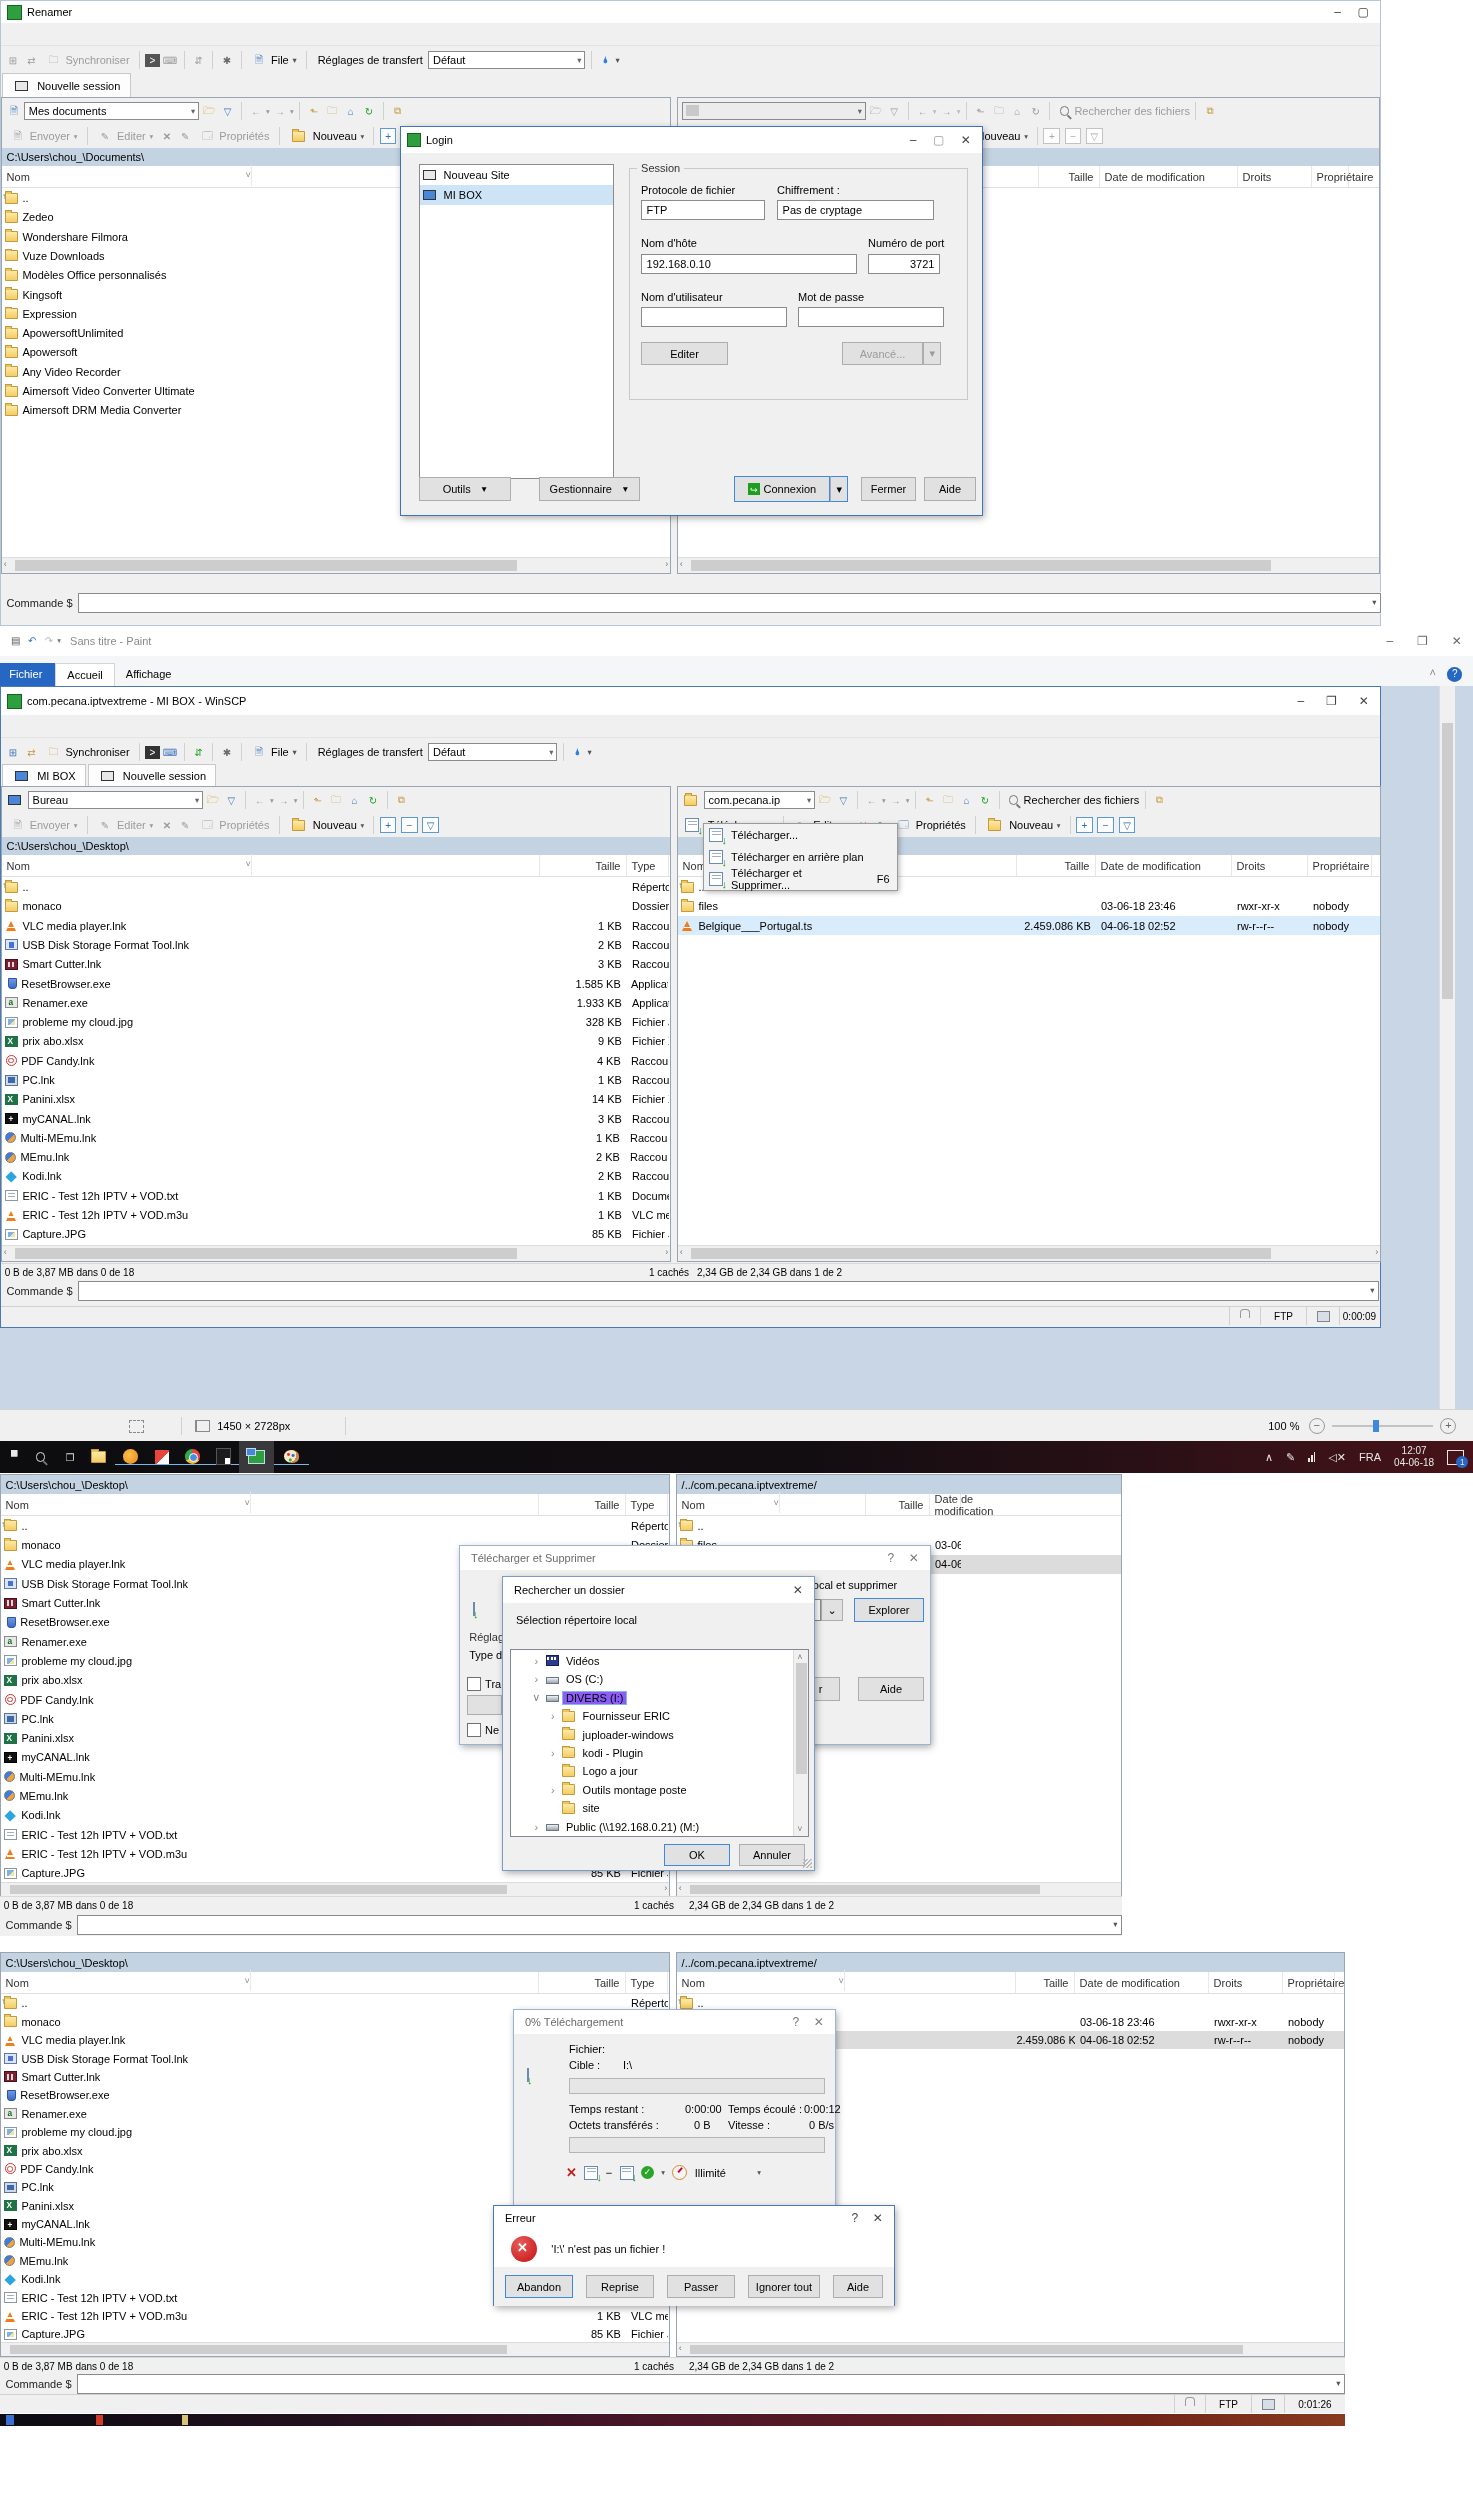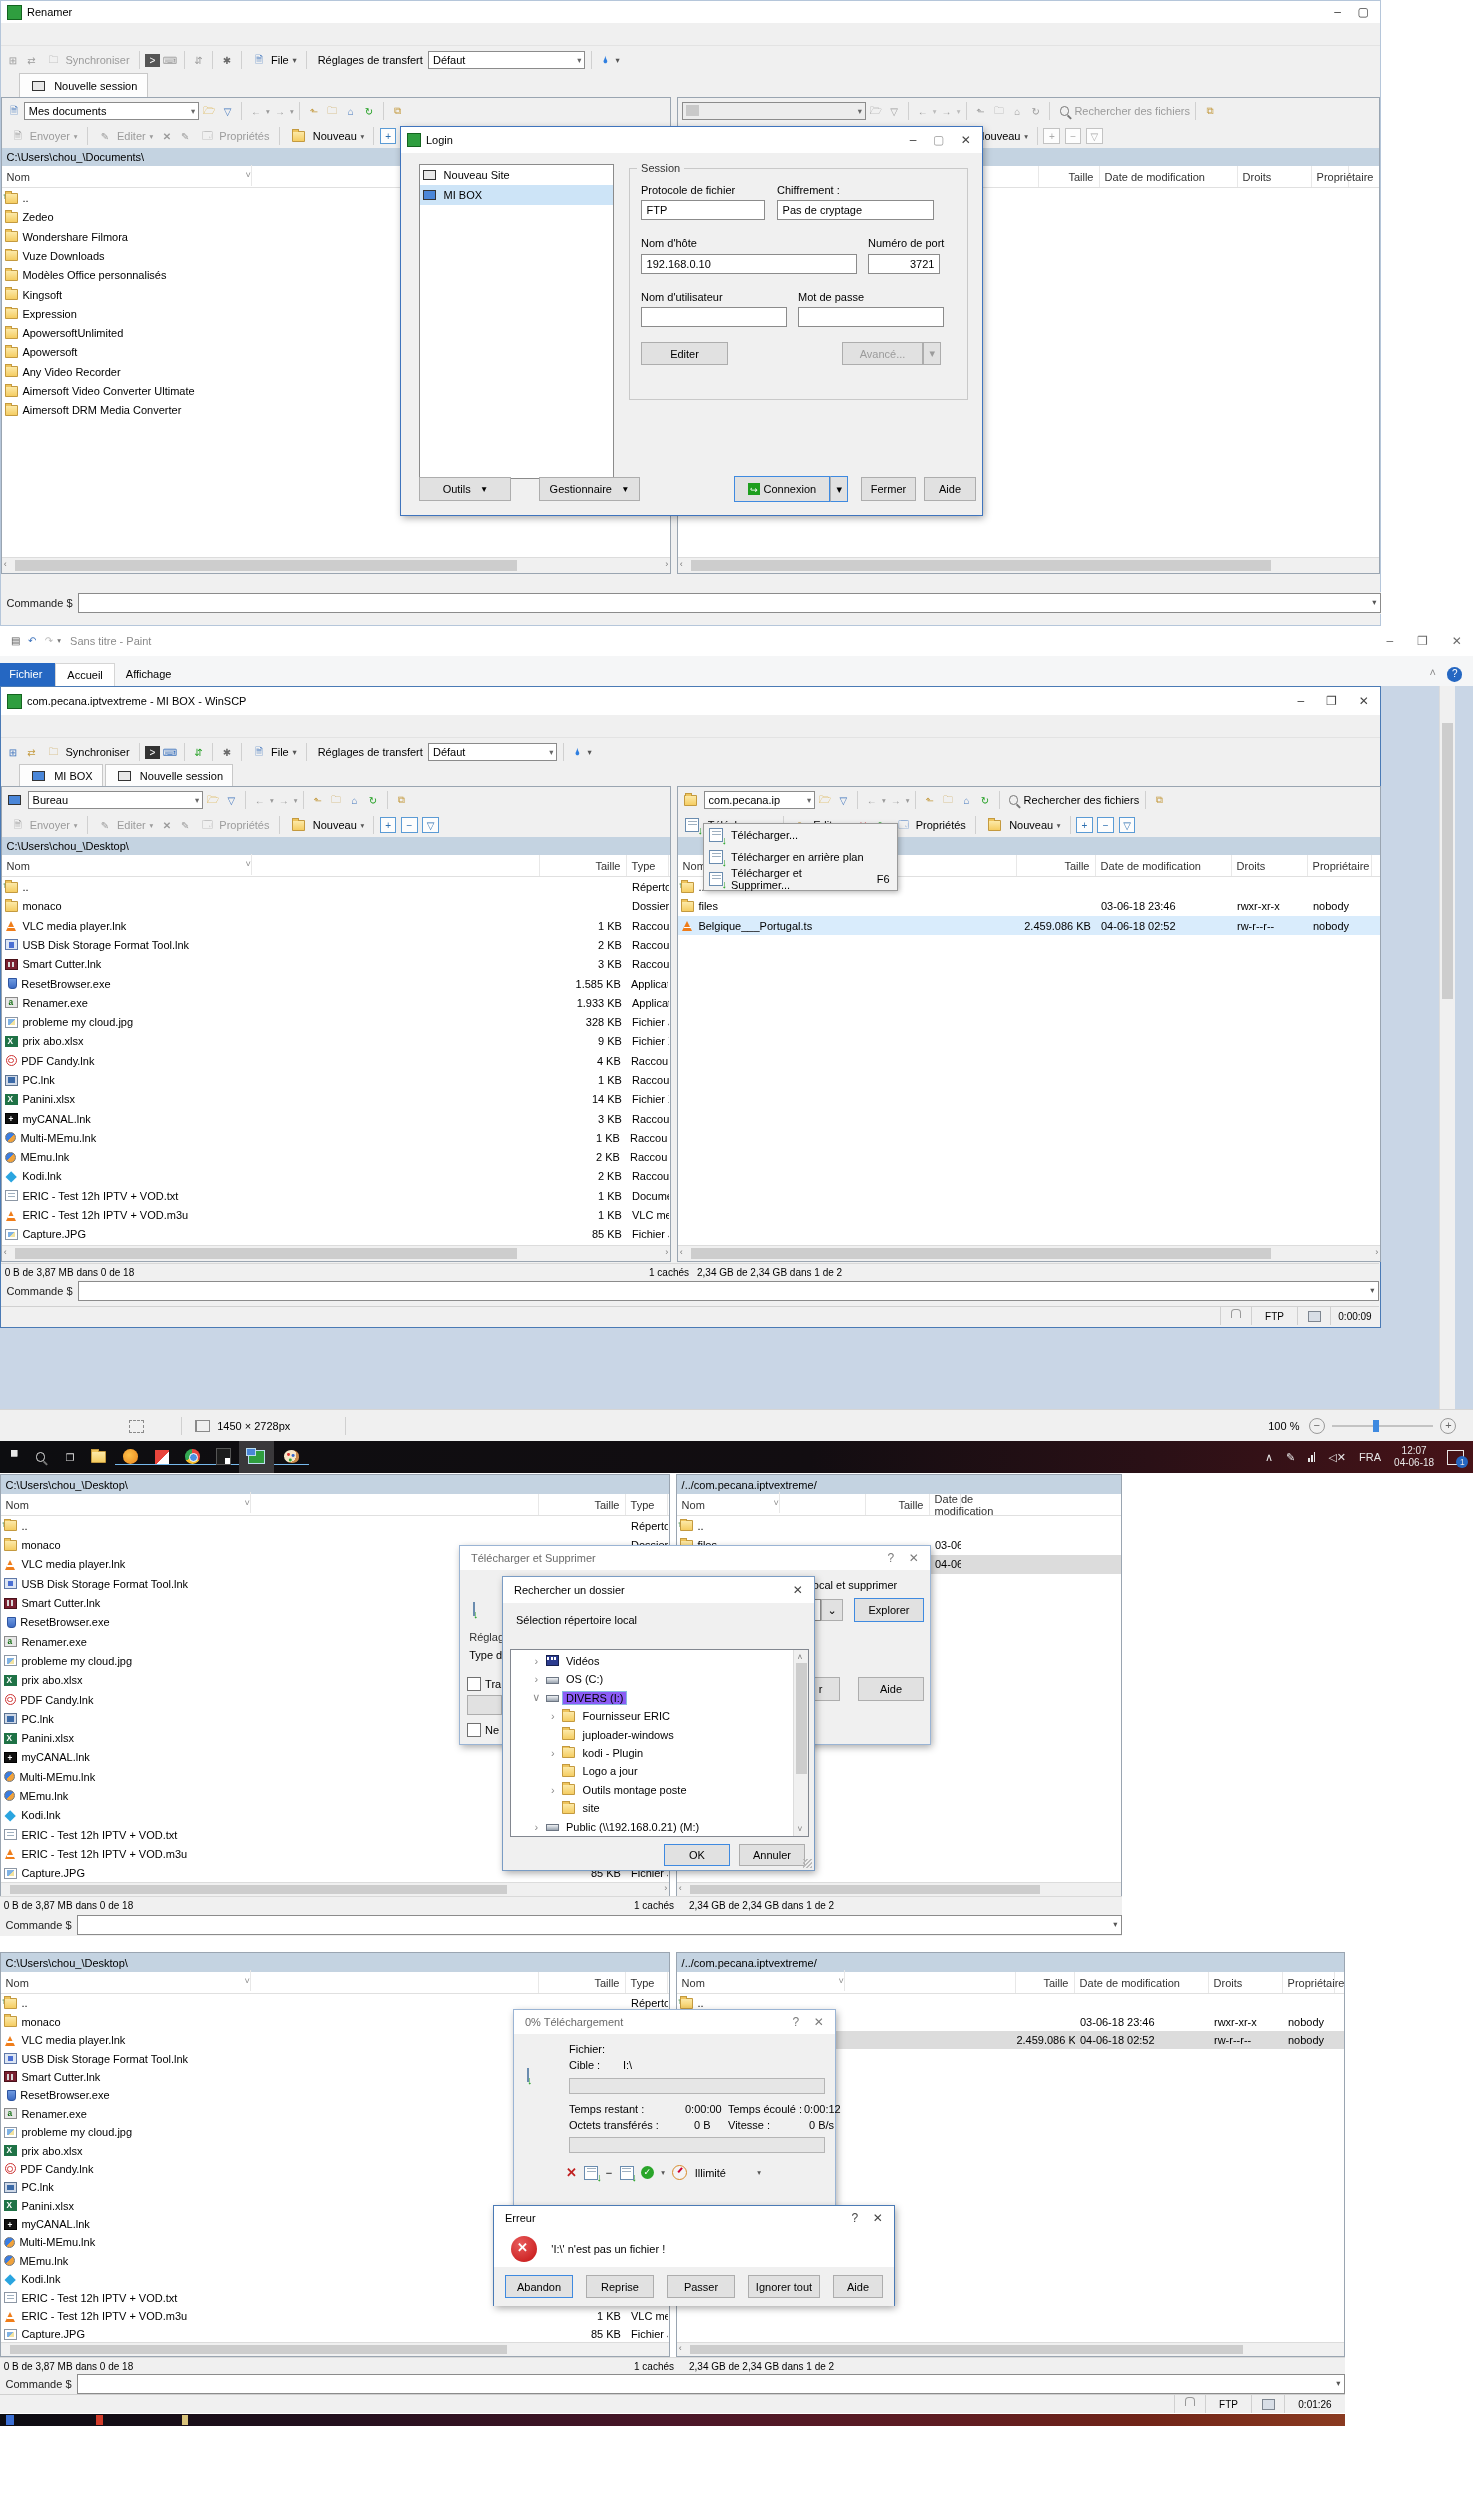--- a/index.html
+++ b/index.html
@@ -10,21 +10,21 @@
   .titlebar .t{margin-left:5.5px;font-size:11px;color:#000}
   .wbtns{position:absolute;right:3.7px;top:0;height:100%;display:flex;align-items:center;gap:16.6px;color:#444;font-size:12px;padding-right:7.4px}
   .menubar{height:22px;background:#f0f0f0;display:flex;align-items:center;padding-left:7.4px;gap:0;border-bottom:0.9px solid #e3e3e3}
   .menubar span{padding:2.8px 6.4px}
   .toolbar{height:28px;background:#f0f0f0;display:flex;align-items:center;padding-left:3.7px;gap:1.8px}
   .tbtn{display:flex;align-items:center;gap:3.7px;padding:1.8px 3.7px;border-radius:1.8px}
   .sep{width:0.9px;height:18.4px;background:#d0d0d0;margin:0 3.7px}
   .gray{color:#9b9b9b}
   .combo{background:#fff;border:0.9px solid #8b8b8b;height:18.4px;display:flex;align-items:center;padding:0 3.7px;box-sizing:border-box;position:relative}
   .combo .car{position:absolute;right:2.8px;color:#666;font-size:8.3px}
-  .tabrow{height:24px;background:#f0f0f0;display:flex;align-items:flex-end;padding-left:18px;gap:1.8px}
+  .tabrow{height:24px;background:#f0f0f0;display:flex;align-items:flex-end;padding-left:1px;gap:1.8px}
   .stab{display:flex;align-items:center;gap:4.6px;background:#fdfdfd;border:0.9px solid #c8c8c8;border-bottom:none;padding:2.8px 9.2px;height:18.4px}
   .pathbar{height:18.4px;background:#c4d3e1;display:flex;align-items:center;padding-left:4.6px;font-size:11px}
   .hdr{height:21px;background:#fff;border-bottom:0.9px solid #e0e0e0;display:flex;align-items:center;color:#333;position:relative}
   .hdr>span{border-right:0.9px solid #e8e8e8;height:100%;display:flex;align-items:center;padding-left:4.6px;box-sizing:border-box}
   .hdr .num{justify-content:flex-end;padding-right:5.5px}
   .sortc{position:absolute;top:-1.8px;left:239px;color:#888;font-size:9.2px}
   .rows{background:#fff;overflow:hidden;position:relative;flex:1}
   .lrow{display:flex;align-items:center;height:19.3px;white-space:nowrap}
   .h20 .lrow{height:18.4px}
   .lrow .fname{overflow:hidden}
@@ -805,21 +805,21 @@
           </span>
       </div>
       <div class="statusbarB" style="left:0;top:619px;width:1378px">
         <span class="sbcell" style="margin-left:auto;width:31px" style2="">
             <span style="width:8.3px;height:7.4px;border:1.8px solid #999;border-bottom:none;border-radius:3.7px 3.7px 0 0;display:inline-block;position:relative;top:-2.8px"></span>
           </span>
         <span class="sbcell" style="width:46px">FTP</span>
         <span class="sbcell" style="width:33px">
             <span style="width:11px;height:9.2px;background:#d8dee6;border:0.9px solid #7e8690;display:inline-block"></span>
           </span>
-        <span class="sbcell" style="width:49px">0:00:09</span>
+        <span class="sbcell" style="width:40px">0:00:09</span>
       </div>
     </div>
   </div>
 
   <div class="abs" style="left:0;top:1409px;width:1473px;height:32px;background:#f0f0f0;border-top:0.9px solid #d5d5d5;display:flex;align-items:center">
     <span style="width:13px;height:11px;border:0.9px dashed #8a8a8a;margin-left:129px"></span>
     <span class="sep" style="margin-left:37px"></span>
     <span style="width:12px;height:10px;border:0.9px solid #8a8a8a;border-left:2.8px solid #8a8a8a;margin-left:9.2px"></span>
     <span style="margin-left:7.4px">1450 × 2728px</span>
     <span class="sep" style="margin-left:55px"></span>

